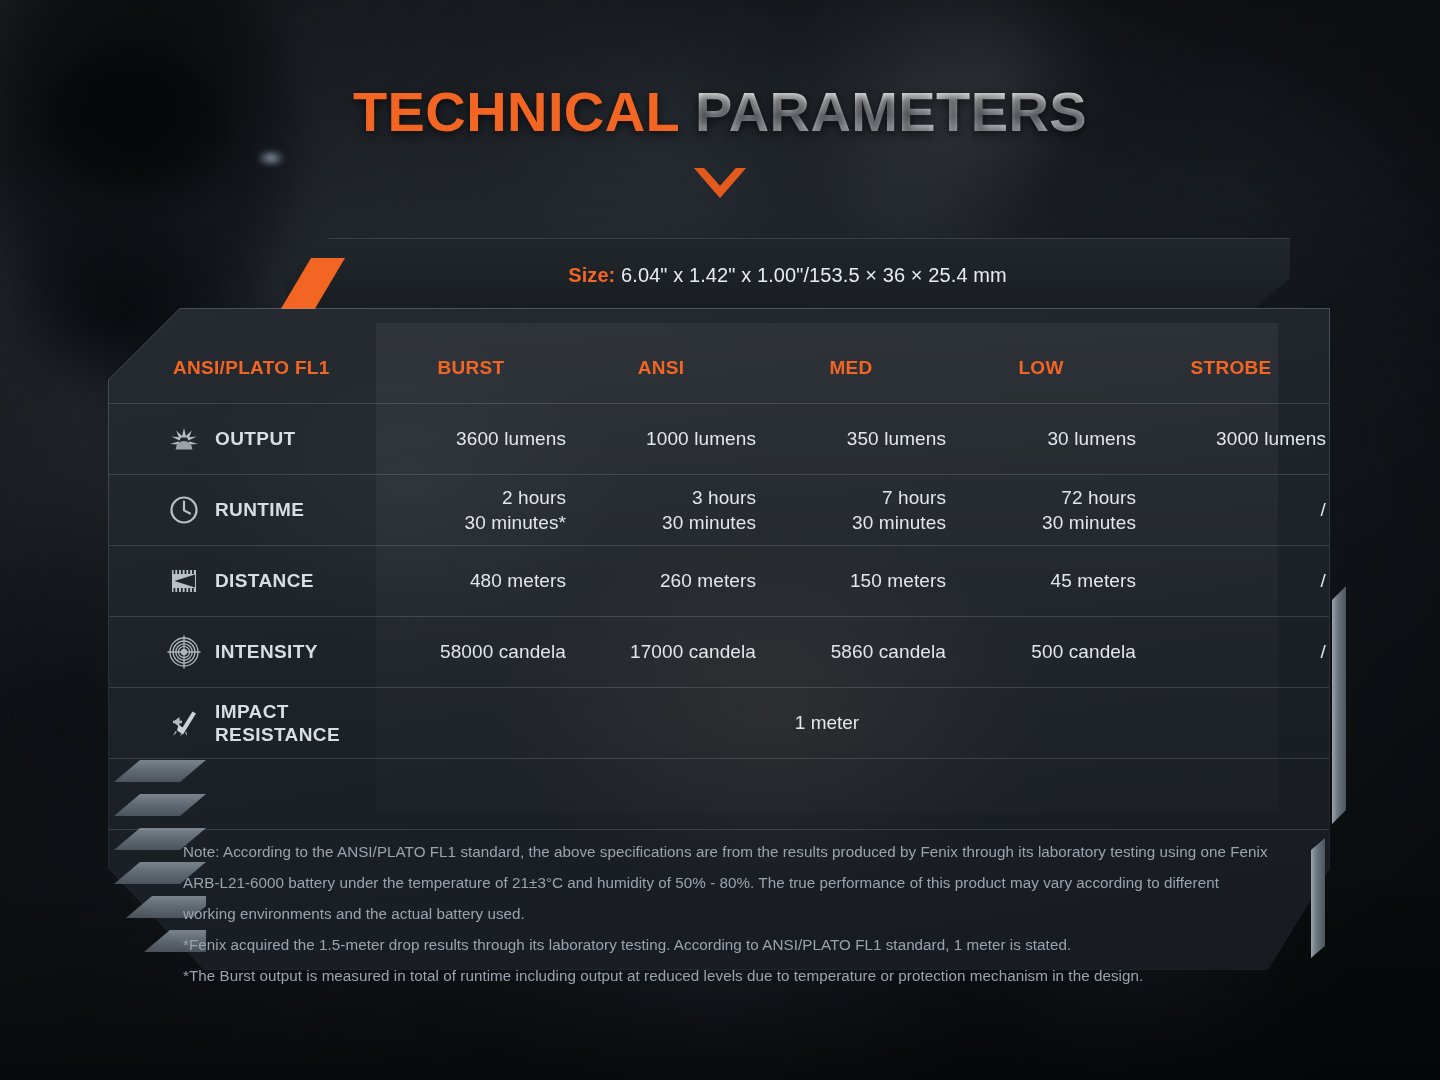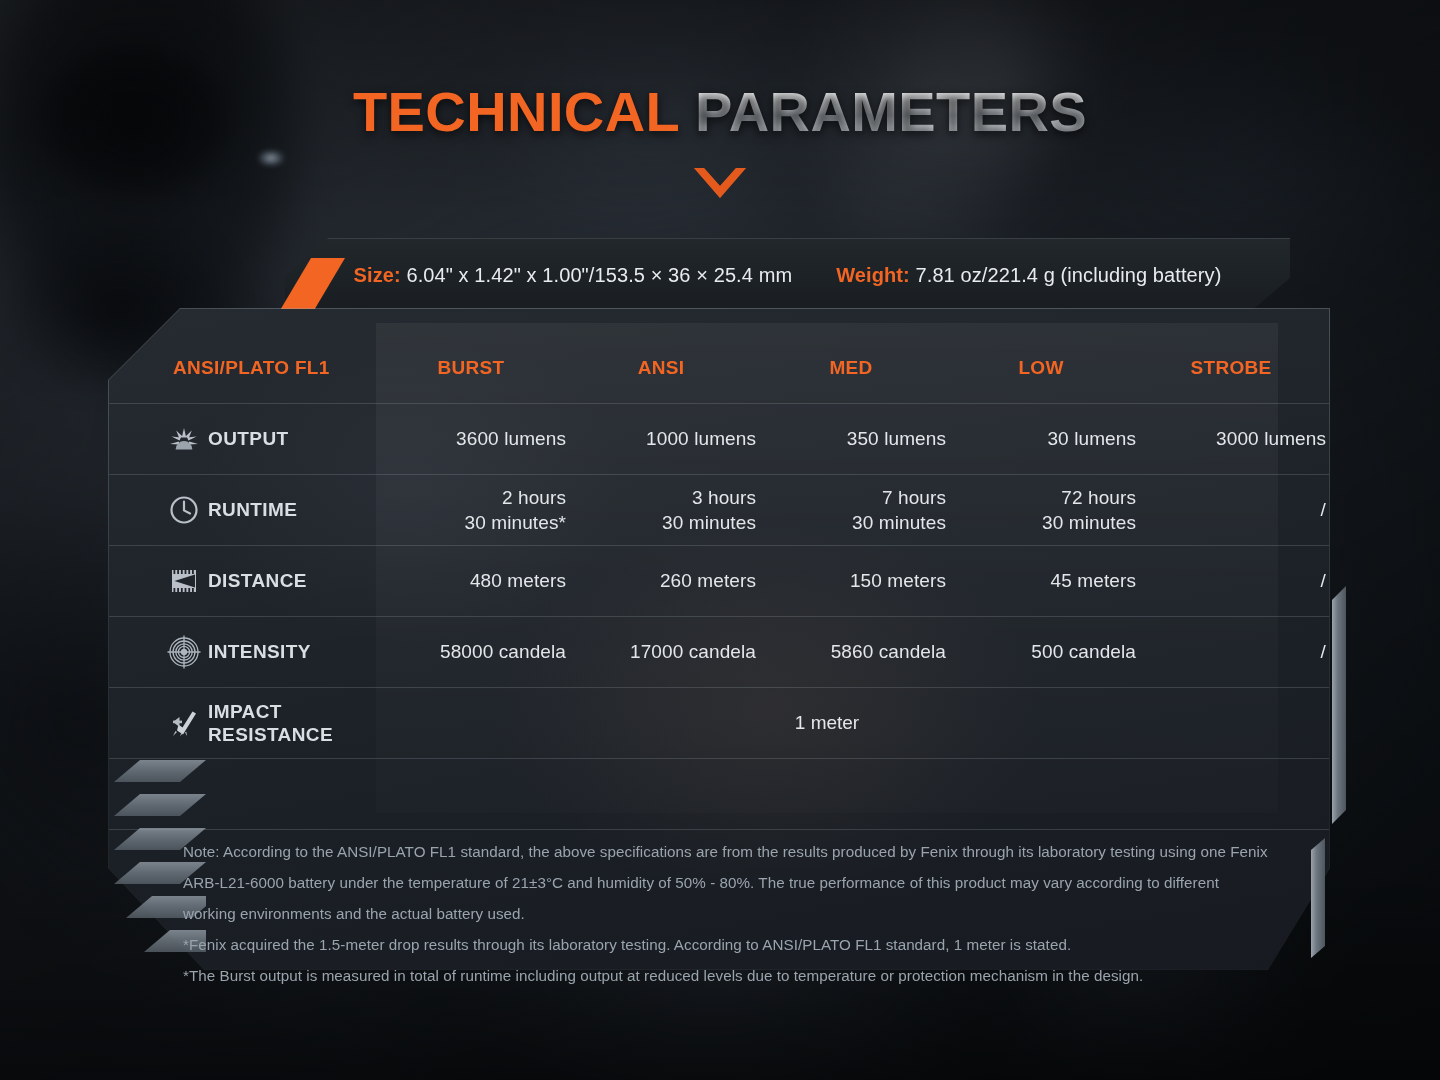--- a/index.html
+++ b/index.html
@@ -219,21 +219,21 @@
     text-align: right;
     font-size: 19px;
     color: #e3e7ea;
     line-height: 1.32;
     letter-spacing: 0.1px;
   }
   .rowlabel {
     width: 267px;
     display: flex;
     align-items: center;
-    gap: 7px;
+    gap: 14px;
     padding-left: 58px;
   }
   .rowlabel .lbl {
     font-size: 19px;
     font-weight: 700;
     color: #d9dee3;
     letter-spacing: 0.4px;
     line-height: 1.22;
     text-align: left;
   }
@@ -272,21 +272,20 @@
     <svg id="chev" viewBox="0 0 56 34">
       <path d="M2 2 L28 32 L54 2 L44 2 L28 20 L12 2 Z" fill="#f26522"></path>
       <path d="M12 2 L28 20 L44 2 L54 2 L28 32 L2 2 Z" fill="#d9521a" opacity="0.55"></path>
     </svg>
   </div>
 
   <div id="sizebar"></div>
   <div id="sizebar-accent"></div>
   <div id="sizebar-text">
     <div><b>Size:</b> <span>6.04" x 1.42" x 1.00"/153.5 × 36 × 25.4 mm</span></div>
-    <div><b>Weight:</b> <span>7.81 oz/221.4 g (including battery)</span></div>
   </div>
 
   <div id="panel-outline"></div>
   <div id="panel"></div>
 
   <div id="stripes">
     <div class="stripe" style="top:0px;left:4px"></div>
     <div class="stripe" style="top:34px;left:4px"></div>
     <div class="stripe" style="top:68px;left:4px"></div>
     <div class="stripe" style="top:102px;left:4px"></div>

